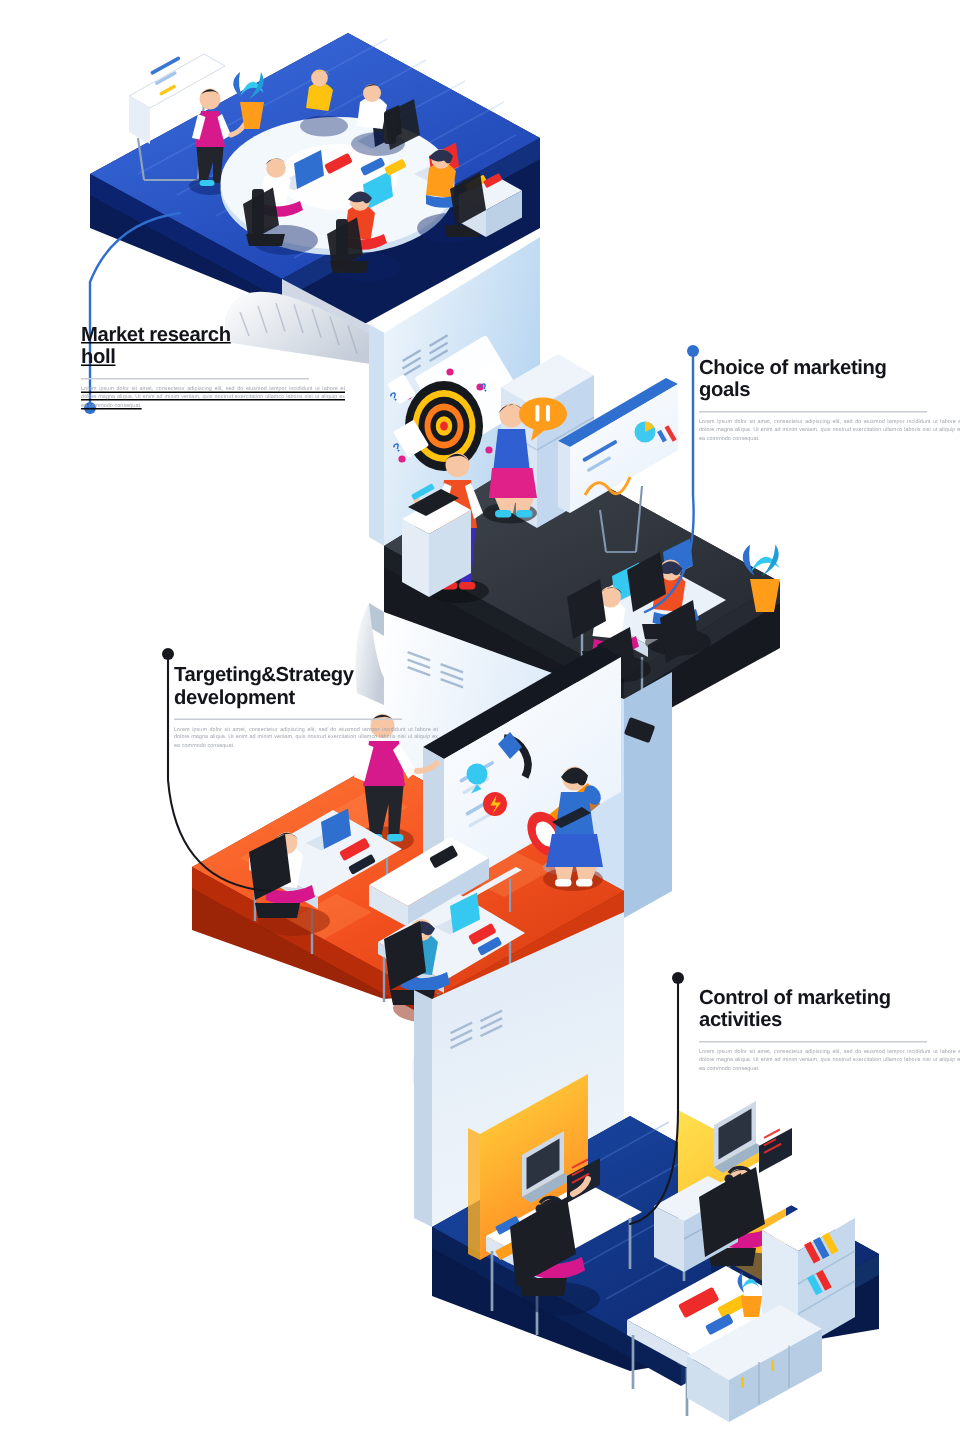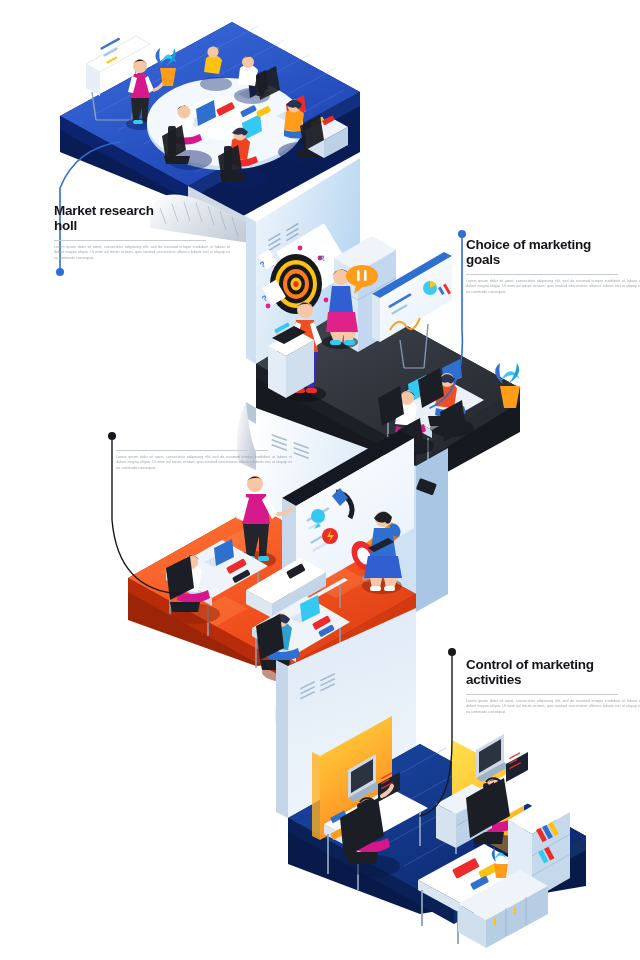--- a/index.html
+++ b/index.html
@@ -33,21 +33,21 @@
   }
   .body-copy{
     width:176px;
     font-size:3.6px;
     line-height:5.3px;
     color:#9fa4ae;
     letter-spacing:0.05px;
     text-align:justify;
     font-family:"Liberation Sans","DejaVu Sans",sans-serif;
   }
-  #c1{left:54px;top:204px;}
+  #c1{left:54px;top:216px;text-decoration:underline;}
   #c2{left:466px;top:238px;}
   #c3{left:116px;top:443px;}
   #c4{left:466px;top:658px;}
 </style>
 </head>
 <body>
 
 <div id="stage">
 
   <svg id="scene" viewBox="0 0 640 960" width="640" height="960">
@@ -754,20 +754,22 @@
   </div>
 
   <div class="callout" id="c2">
     <h2>Choice of marketing
 goals</h2>
     <div class="rule"></div>
     <p class="body-copy">Lorem ipsum dolor sit amet, consectetur adipiscing elit, sed do eiusmod tempor incididunt ut labore et dolore magna aliqua. Ut enim ad minim veniam, quis nostrud exercitation ullamco laboris nisi ut aliquip ex ea commodo consequat.</p>
   </div>
 
   <div class="callout" id="c3">
+    <h2>Targeting&amp;Strategy
+development</h2>
     <div class="rule"></div>
     <p class="body-copy">Lorem ipsum dolor sit amet, consectetur adipiscing elit, sed do eiusmod tempor incididunt ut labore et dolore magna aliqua. Ut enim ad minim veniam, quis nostrud exercitation ullamco laboris nisi ut aliquip ex ea commodo consequat.</p>
   </div>
 
   <div class="callout" id="c4">
     <h2>Control of marketing
 activities</h2>
     <div class="rule"></div>
     <p class="body-copy">Lorem ipsum dolor sit amet, consectetur adipiscing elit, sed do eiusmod tempor incididunt ut labore et dolore magna aliqua. Ut enim ad minim veniam, quis nostrud exercitation ullamco laboris nisi ut aliquip ex ea commodo consequat.</p>
   </div>

